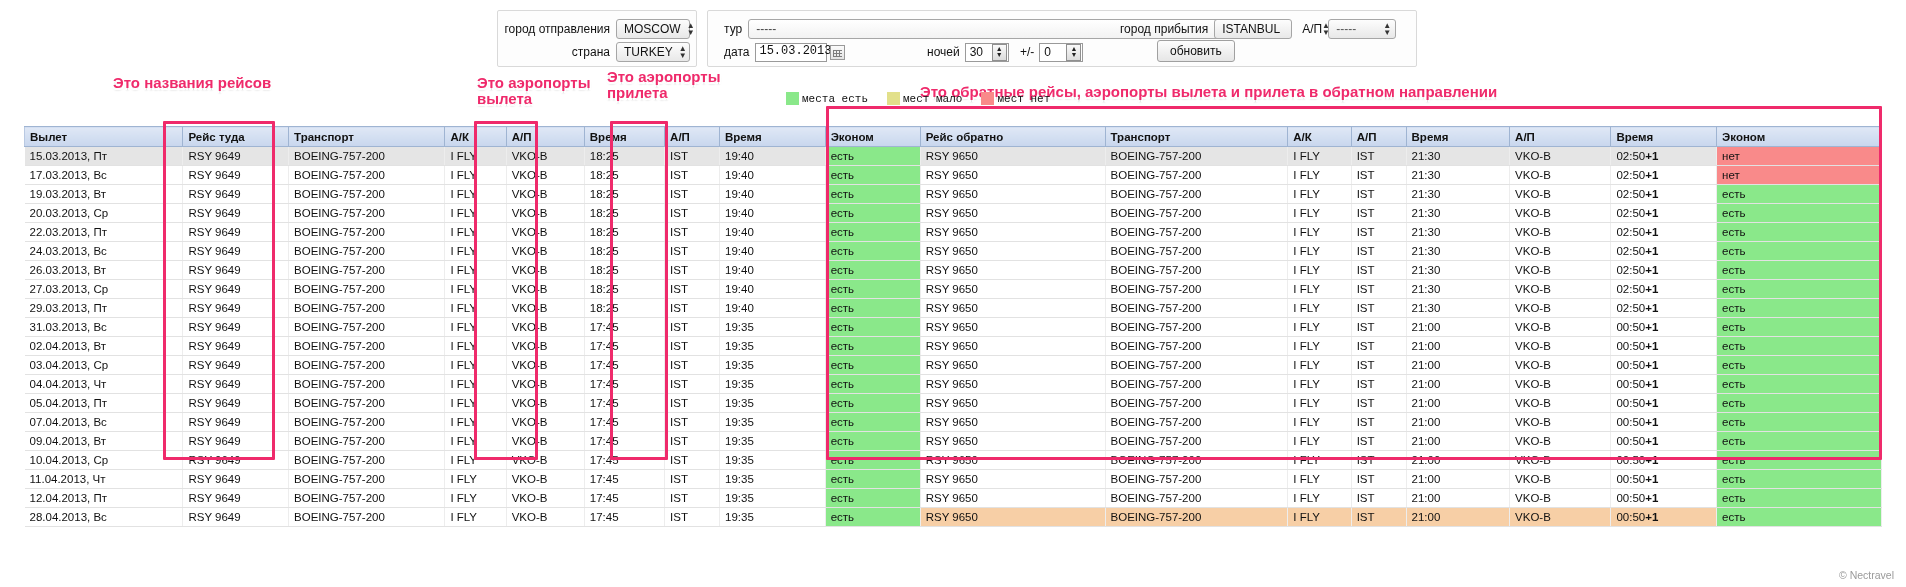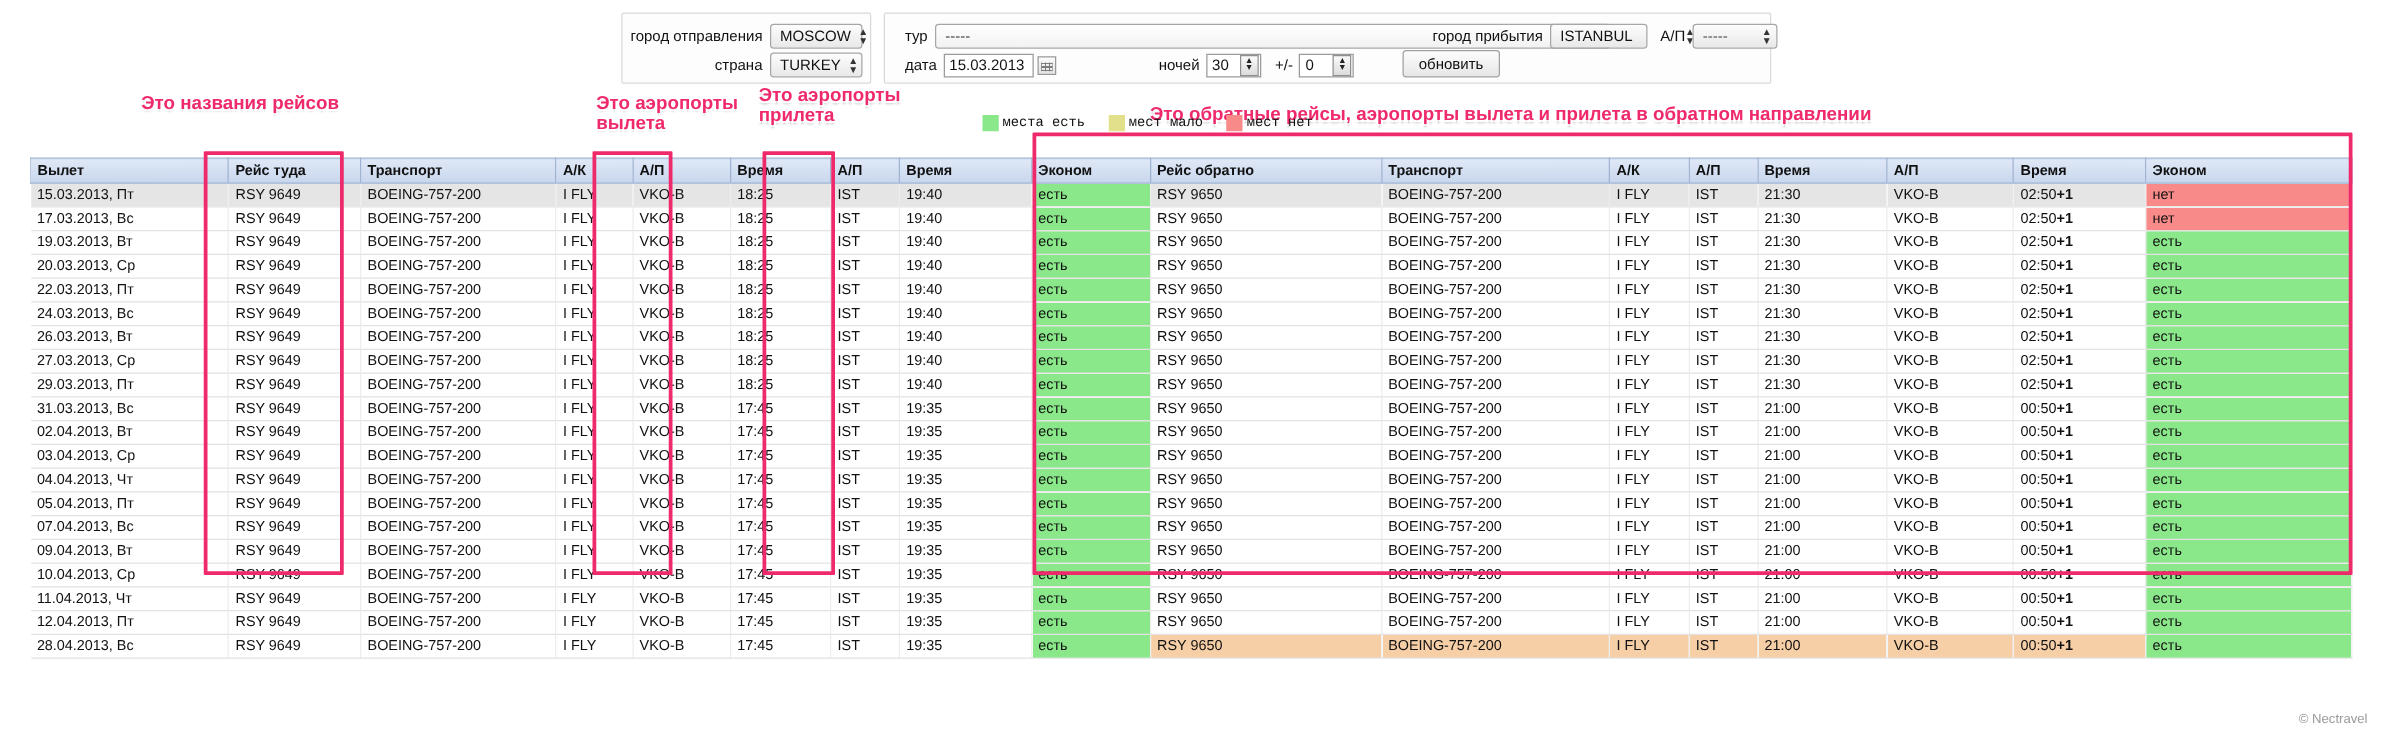--- a/index.html
+++ b/index.html
@@ -42,21 +42,21 @@
     cursor: pointer;
   }
   .sel .arrows { margin-left: 6px; font-size: 8px; line-height: 7px; color:#333; display:flex; flex-direction:column; }
   .sel.wide { width: 540px; background: linear-gradient(#ffffff,#f2f2f2); color:#444; }
   .sel.dash { color:#555; }
 
   .txtbox {
     margin-left: 6px; height: 19px;
     border: 1px solid #9a9a9a;
     background: #fff; font-size: 12px; color:#111;
-    display:inline-flex; align-items:center; padding: 0 3px;
+    display:inline-flex; align-items:flex-start; padding: 0 3px; font-family: Liberation Mono, monospace;
   }
   .cal-ico {
     width: 15px; height: 15px; margin-left: 3px;
     border: 1px solid #999; background: linear-gradient(#fbfbfb,#e3e3e3);
     position: relative; cursor: pointer;
   }
   .cal-ico:before {
     content:""; position:absolute; left:2px; top:4px; right:2px; bottom:2px;
     background:
       repeating-linear-gradient(to right, #7d7d7d 0 1px, transparent 1px 3px),
@@ -72,21 +72,21 @@
     width: 15px; height: 17px; margin: 0 1px;
     border: 1px solid #8f8f8f; background: linear-gradient(#fafafa,#dcdcdc);
     display:flex; flex-direction:column; align-items:center; justify-content:center;
     font-size: 7px; line-height: 6px; color:#222; cursor:pointer;
   }
   .btn-refresh {
     height: 22px; padding: 0 12px;
     border: 1px solid #a0a0a0; border-radius: 3px;
     background: linear-gradient(#fdfdfd,#e6e6e6);
     font-size: 12px; color:#111; cursor:pointer;
-    display:inline-flex; align-items:center;
+    display:inline-flex; align-items:center;margin-left:35px;
   }
 
   
   .anno {
     position: absolute;
     color: #ef2a6b;
     font-weight: bold;
     font-size: 15px;
     font-family: "Liberation Sans", sans-serif;
     letter-spacing: 0px;
@@ -191,21 +191,21 @@
       </span>
     </div>
     <div class="ctl-row" style="left:16px; top:31px;">
       <span class="ctl-label">дата</span>
       <span class="txtbox" style="width:72px;">
         <span>15.03.2013</span>
       </span>
       <span class="cal-ico"></span>
     </div>
 
-    <div class="ctl-row" style="left:438px; top:8px;">
+    <div class="ctl-row" style="left:412px; top:8px;">
       <span class="ctl-label">город прибытия</span>
       <span class="sel" style="width:78px;gap:36px;">
         <span>ISTANBUL</span>
         <span class="arrows">
             <span>▲</span>
             <span>▼</span>
           </span>
       </span>
       <span class="ctl-label" style="margin-left:10px;">А/П</span>
       <span class="sel dash" style="width:68px;">

